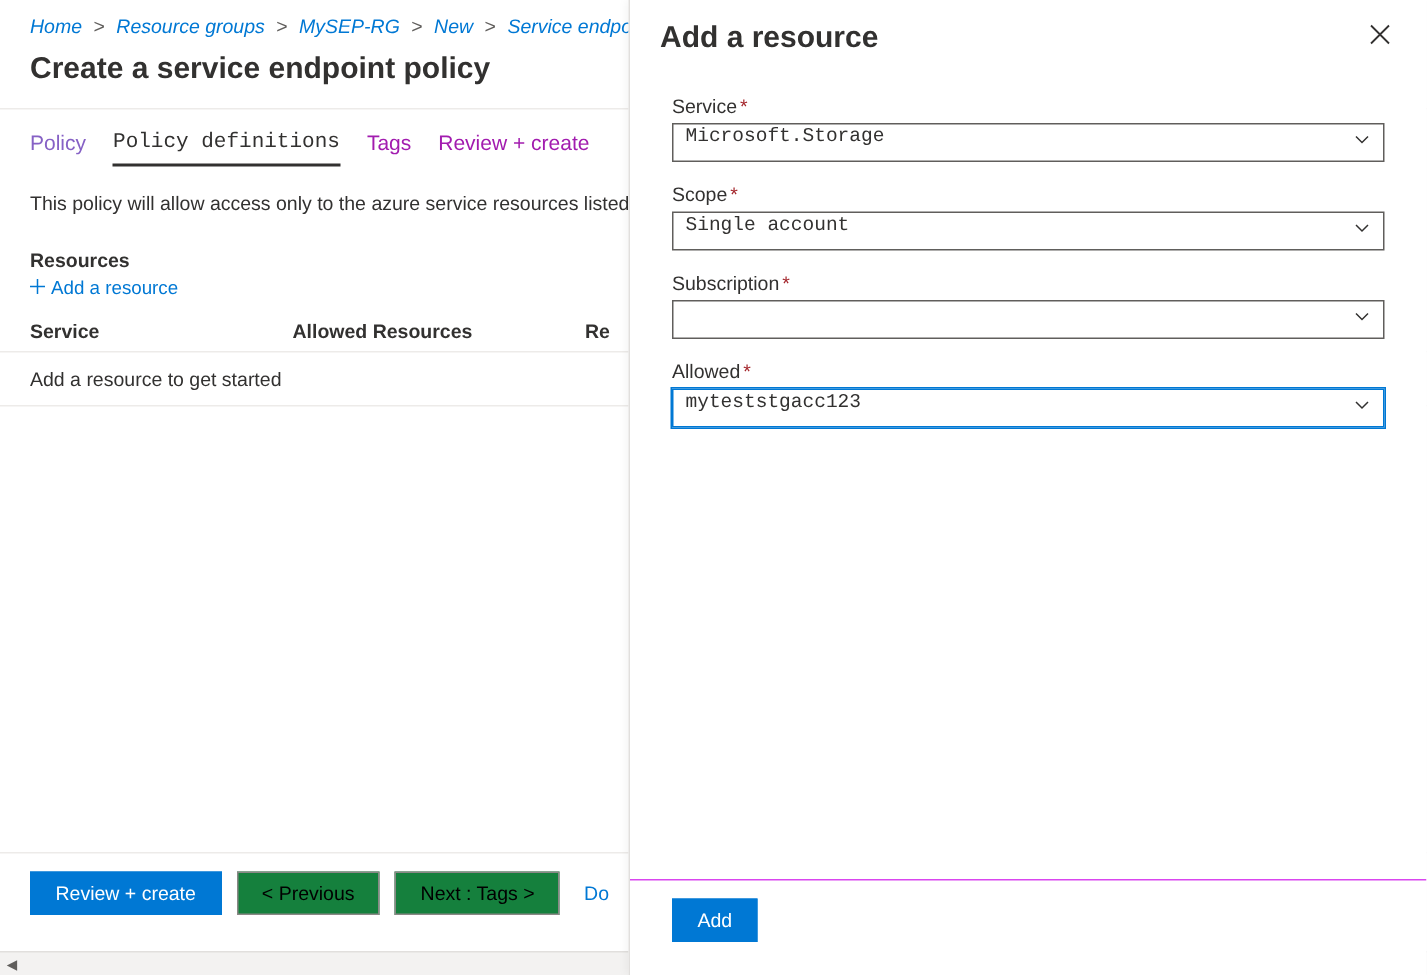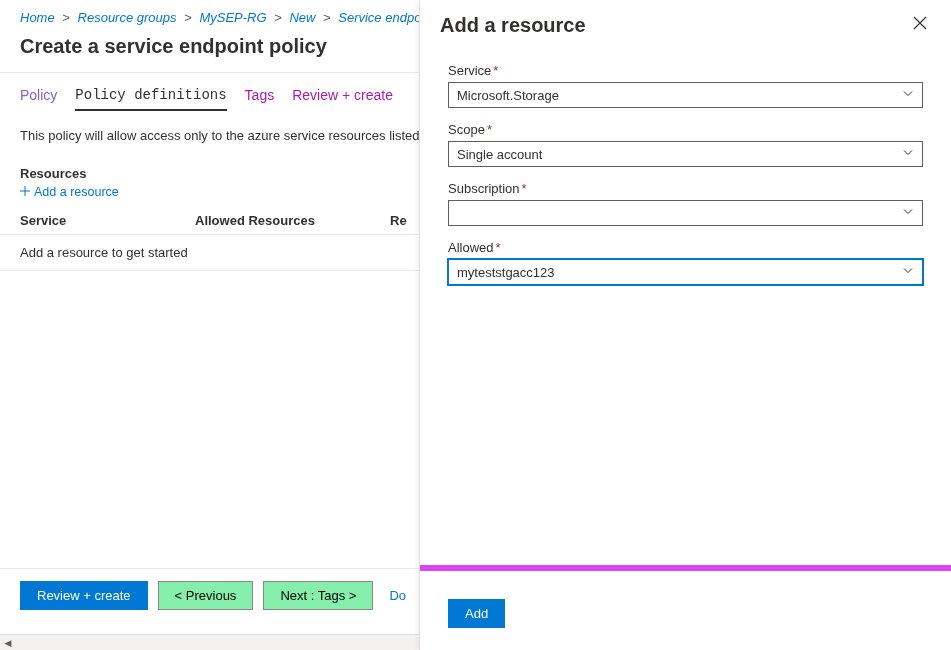--- a/index.html
+++ b/index.html
@@ -92,21 +92,21 @@
     padding: 12px 20px;
     display: flex;
     gap: 10px;
     align-items: center;
     border-top: 1px solid #edebe9;
   }
   .btn {
     font-size: 13px;
     padding: 6px 16px;
     border: 1px solid #8a8886;
-    background: #86efac;
+    background: #15803d;
     cursor: pointer;
     font-family: inherit;
   }
   .btn.primary {
     background: #0078d4;
     border-color: #0078d4;
     color: #fff;
   }
   .link-text { color: #0078d4; cursor: pointer; margin-left: 6px;}
   .bottom-scrollbar {
@@ -169,37 +169,38 @@
     color: #323130;
   }
   .req { color: #a4262c; margin-left: 2px; }
   .select-box {
     position: relative;
     width: 100%;
     height: 26px;
     border: 1px solid #605e5c;
     background: #fff;
     display: flex;
-    align-items: center;
+    align-items: flex-start;
     padding: 0 8px;
     font-size: 13px;
     cursor: pointer;
+    font-family: Liberation Mono, monospace;
   }
   .select-box.purple { border-color: #8661c5; }
   .select-box.blue { border-color: #0078d4; border-width: 1px; box-shadow: 0 0 0 1px #0078d4; }
   .select-box .chev {
     position: absolute;
     right: 8px;
     top: 50%;
     transform: translateY(-50%);
   }
   .select-box .chev svg { width: 12px; height: 12px; }
   .flyout-footer {
-    padding: 28px 28px 22px;
-    border-top: 6px solid #d946ef;
+    padding: 12px 28px 22px;
+    border-top: 1px solid #d946ef;
   }
 </style>
 </head>
 <body>
 
 <div class="breadcrumb">
   <a>Home</a>
   <span class="sep">&gt;</span>
   <a>Resource groups</a>
   <span class="sep">&gt;</span>

